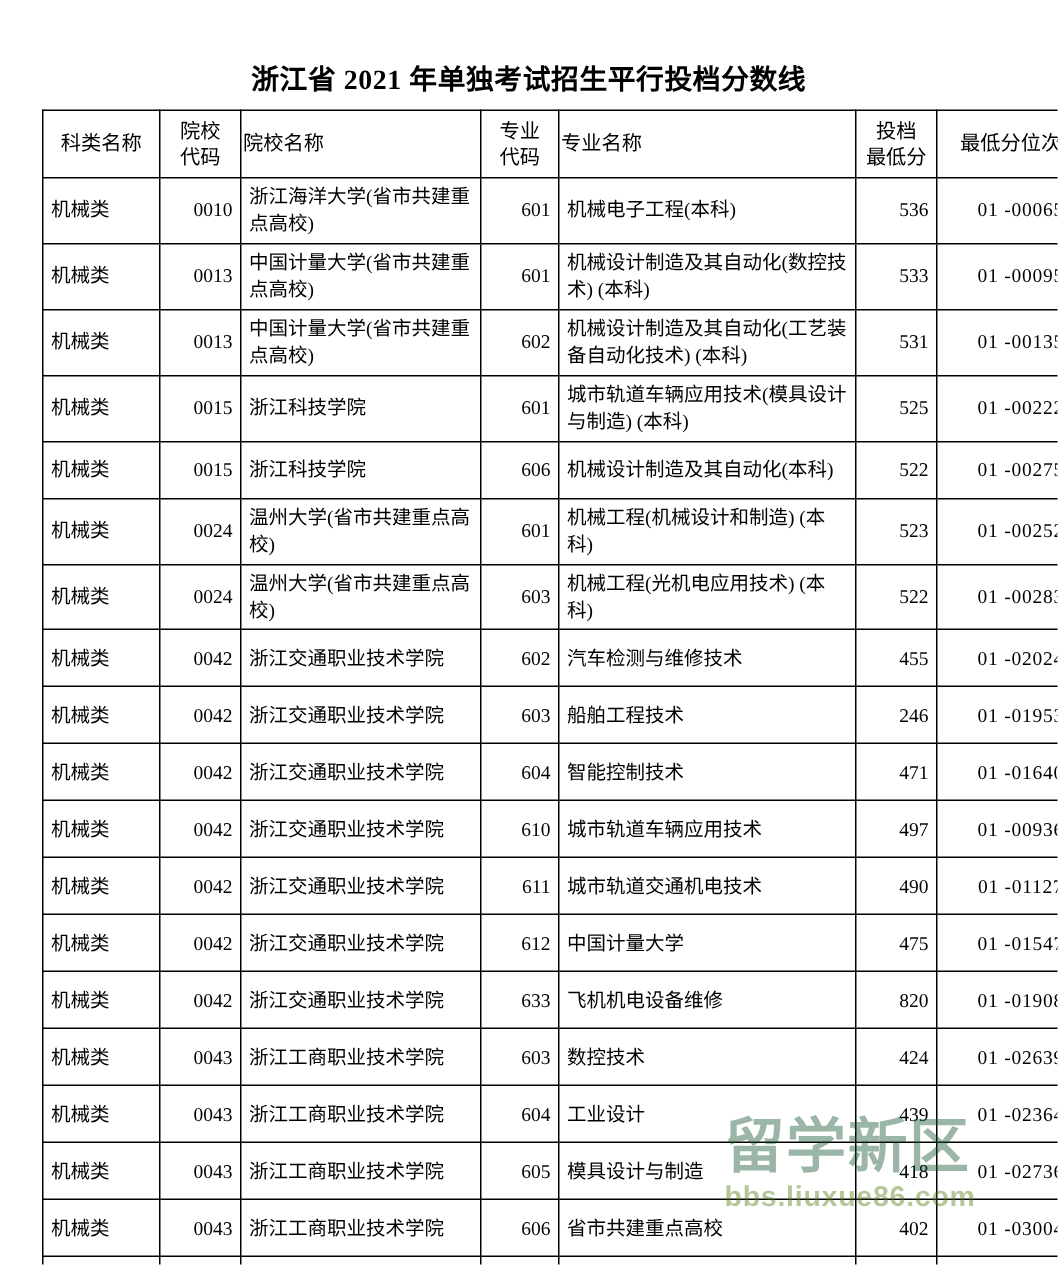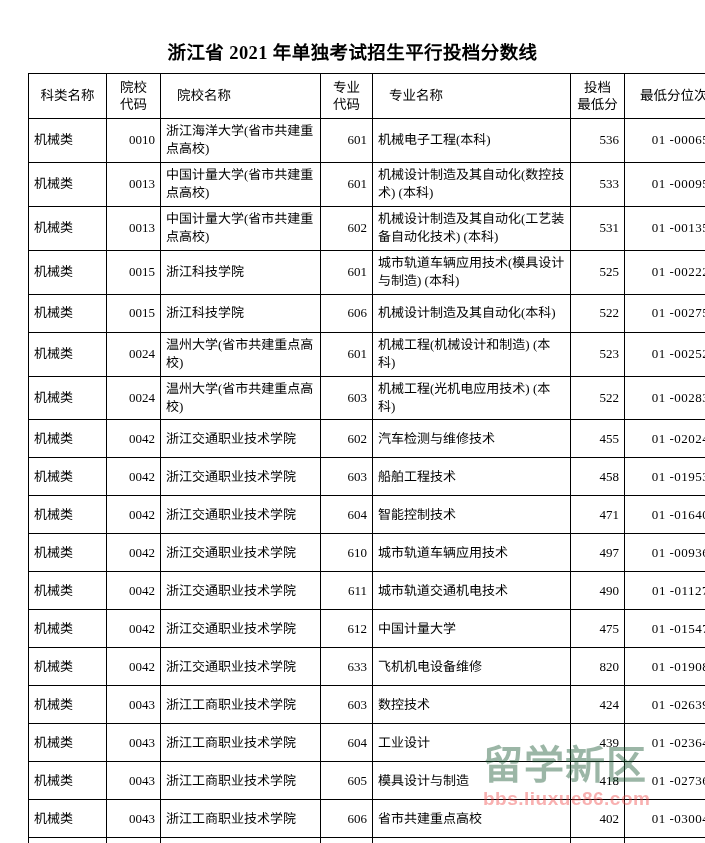--- a/index.html
+++ b/index.html
@@ -73,21 +73,21 @@
   col.c-rank    { width: 112px; }
 
   
   thead th {
     text-align: center;
     height: 38px;
     font-size: 13.5px;
   }
   thead th.h-left {
     text-align: left;
-    padding-left: 16px;
+    padding-left: 1px;
   }
   thead th .stack {
     display: block;
     line-height: 1.28;
   }
 
   
   tbody tr {
     height: 38px;
   }
@@ -128,21 +128,21 @@
     line-height: 1;
     white-space: nowrap;
   }
   .watermark .wm-url {
     display: block;
     margin-top: 4px;
     font-family: "Liberation Sans", "DejaVu Sans", sans-serif;
     font-size: 19px;
     font-weight: bold;
     letter-spacing: 0.5px;
-    color: #ef4444;
+    color: #4d7c0f;
     line-height: 1;
     white-space: nowrap;
   }
 </style>
 </head>
 <body>
 
 <div id="page">
 
   <div class="doc-title">浙江省 2021 年单独考试招生平行投档分数线</div>
@@ -258,21 +258,21 @@
             <td class="cell-name">汽车检测与维修技术</td>
             <td class="cell-num">455</td>
             <td class="cell-rank">01 -02024</td>
           </tr>
           <tr>
             <td class="cell-center">机械类</td>
             <td class="cell-num">0042</td>
             <td class="cell-name">浙江交通职业技术学院</td>
             <td class="cell-num">603</td>
             <td class="cell-name">船舶工程技术</td>
-            <td class="cell-num">458</td>
+            <td class="cell-num">246</td>
             <td class="cell-rank">01 -01953</td>
           </tr>
           <tr>
             <td class="cell-center">机械类</td>
             <td class="cell-num">0042</td>
             <td class="cell-name">浙江交通职业技术学院</td>
             <td class="cell-num">604</td>
             <td class="cell-name">智能控制技术</td>
             <td class="cell-num">471</td>
             <td class="cell-rank">01 -01640</td>

